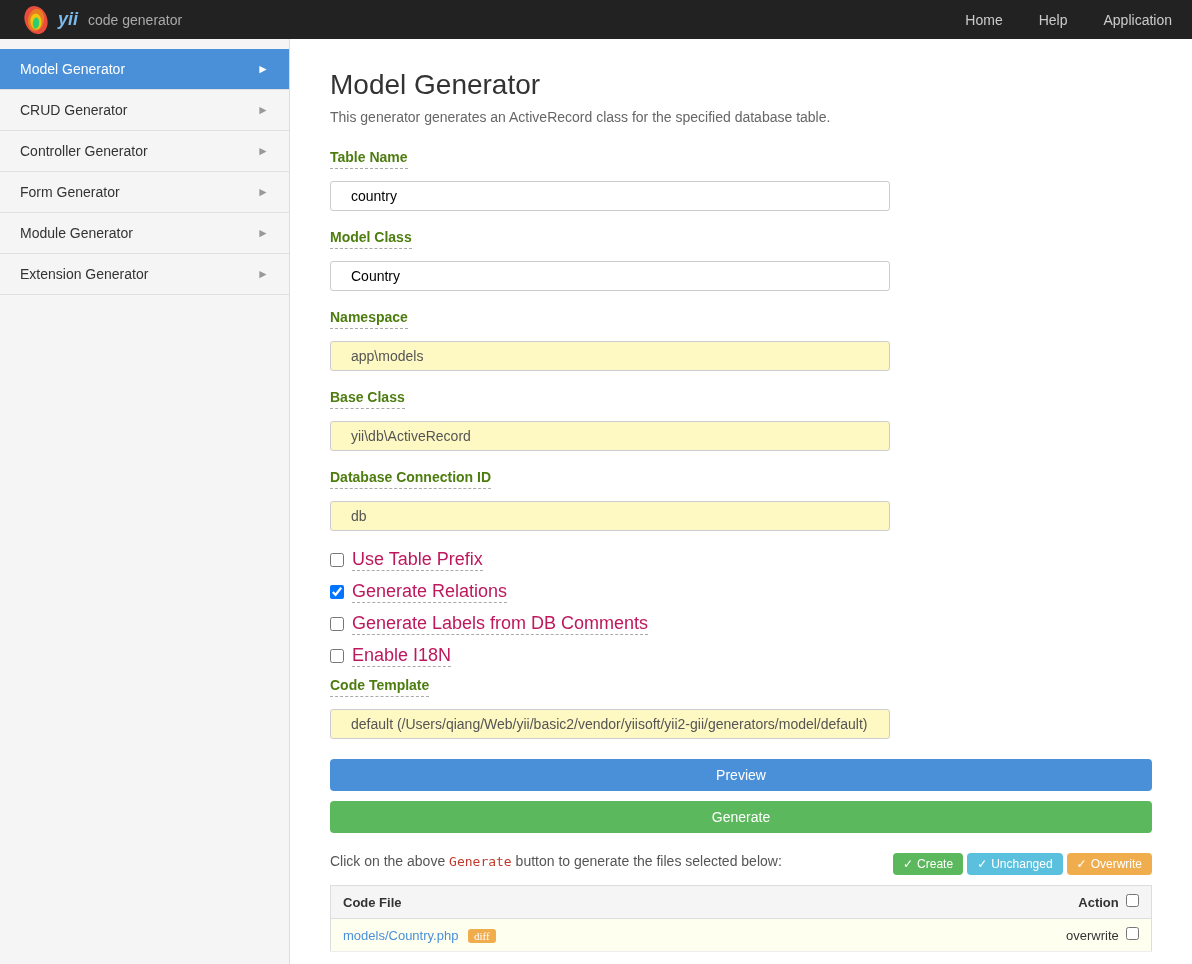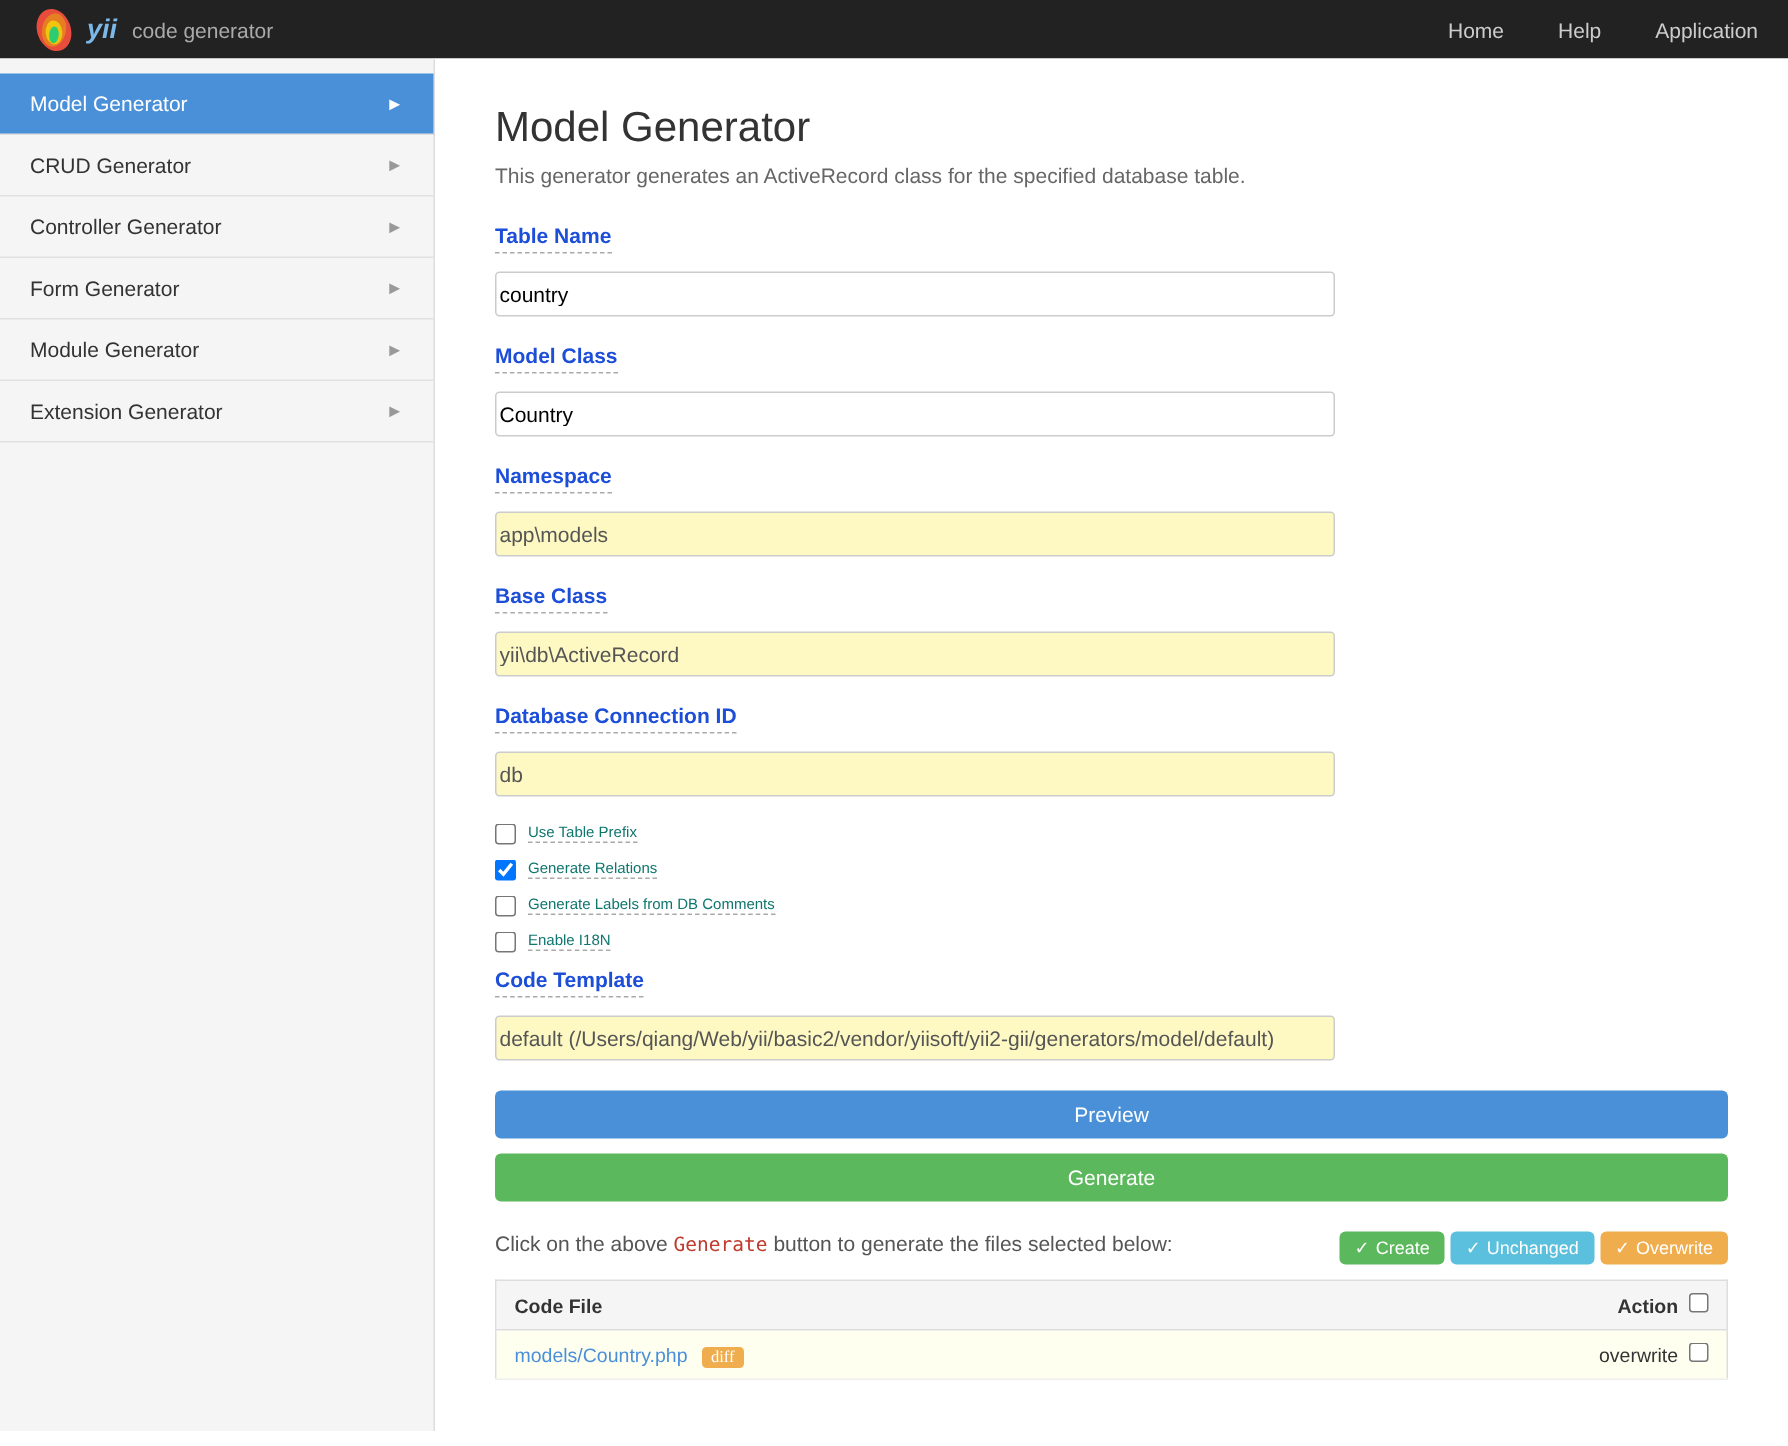--- a/index.html
+++ b/index.html
@@ -94,29 +94,29 @@
 
     
     .form-group {
       margin-bottom: 18px;
     }
     .form-label {
       display: block;
       font-weight: bold;
       margin-bottom: 6px;
       font-size: 14px;
-      color: #1d4ed8;
+      color: #4d7c0f;
       border-bottom: 1px dashed #aaa;
       padding-bottom: 3px;
       display: inline-block;
     }
     .form-input {
       display: block;
       width: 560px;
-      padding: 6px 2px;
+      padding: 6px 20px;
       border: 1px solid #ccc;
       border-radius: 3px;
       font-size: 14px;
       background: #fff;
       margin-top: 6px;
     }
     .form-input.readonly {
       background: #fef9c3;
       color: #555;
     }
@@ -127,22 +127,22 @@
       display: flex;
       align-items: center;
       gap: 8px;
     }
     .checkbox-group input[type="checkbox"] {
       width: 14px;
       height: 14px;
       cursor: pointer;
     }
     .checkbox-label {
-      font-size: 10px;
-      color: #0f766e;
+      font-size: 18px;
+      color: #be185d;
       border-bottom: 1px dashed #aaa;
       cursor: pointer;
     }
 
     
     .btn-row {
       display: flex;
       gap: 10px;
       margin-top: 20px;
       margin-bottom: 20px;

